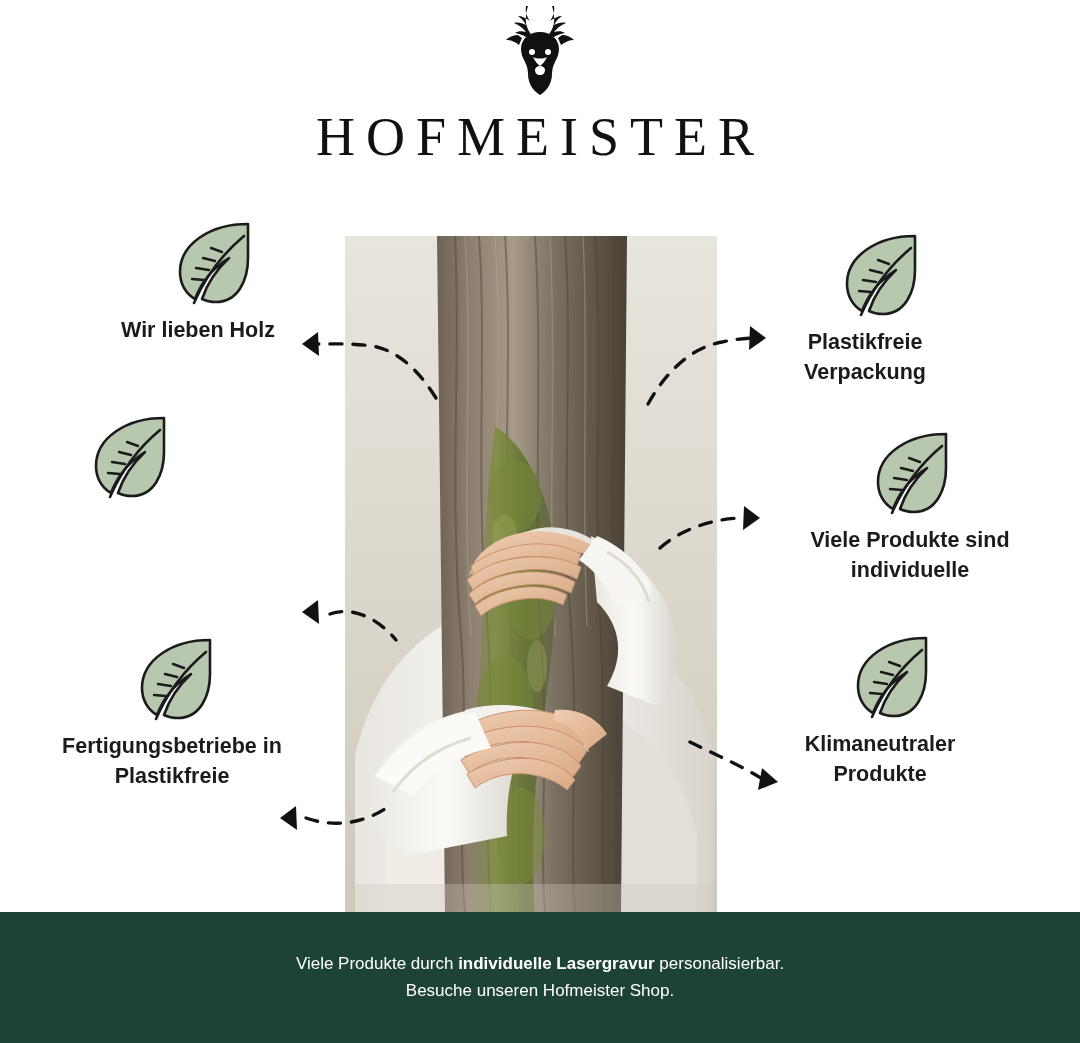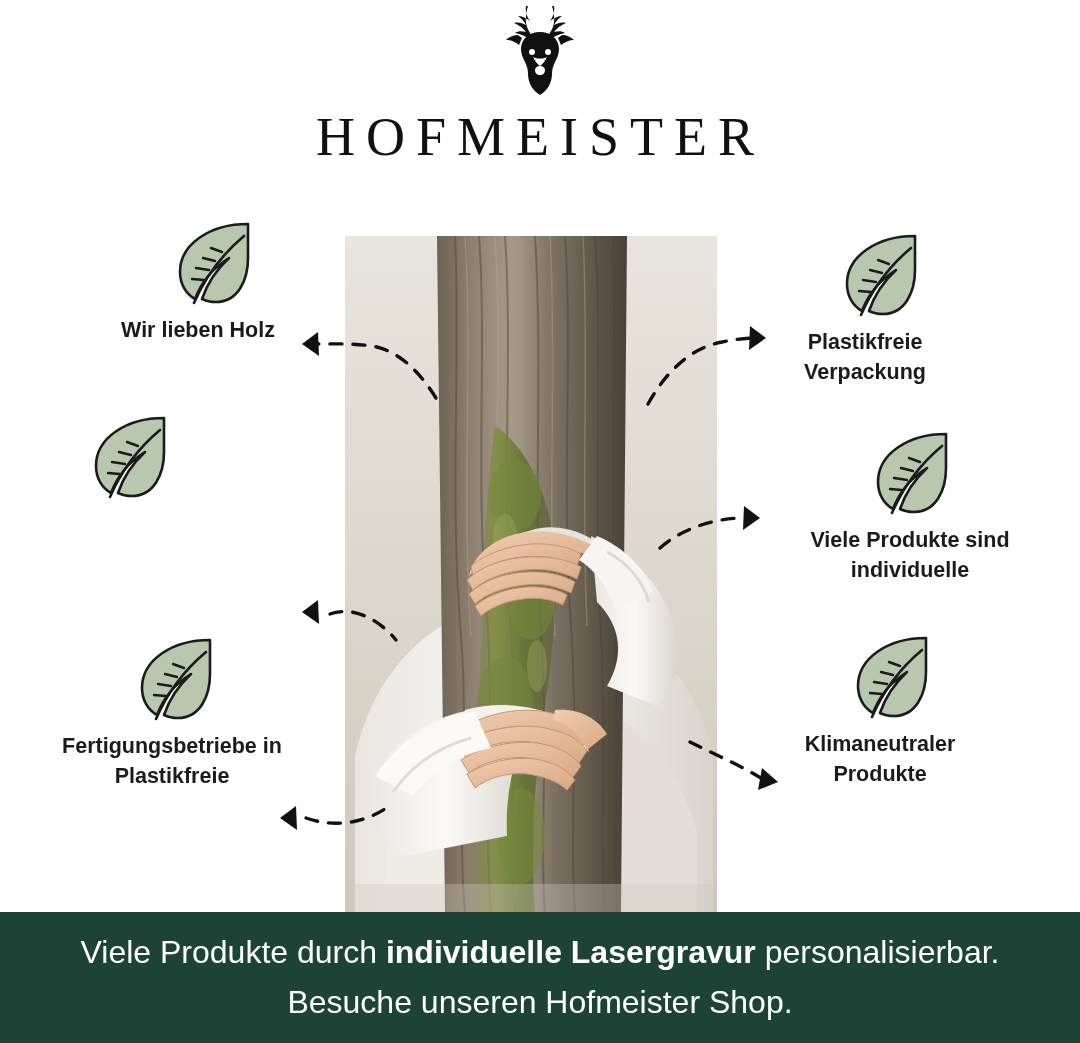--- a/index.html
+++ b/index.html
@@ -115,21 +115,21 @@
     height: 131px;
     background: #1d4336;
     z-index: 7;
     display: flex;
     flex-direction: column;
     align-items: center;
     justify-content: center;
   }
   .footer-line {
     color: #ffffff;
-    font-size: 32px;
+    font-size: 17px;
     line-height: 1.55;
     text-align: center;
   }
   .footer-line .bold { font-weight: bold; }
 </style>
 </head>
 <body>
 
 <div class="infographic">
 

